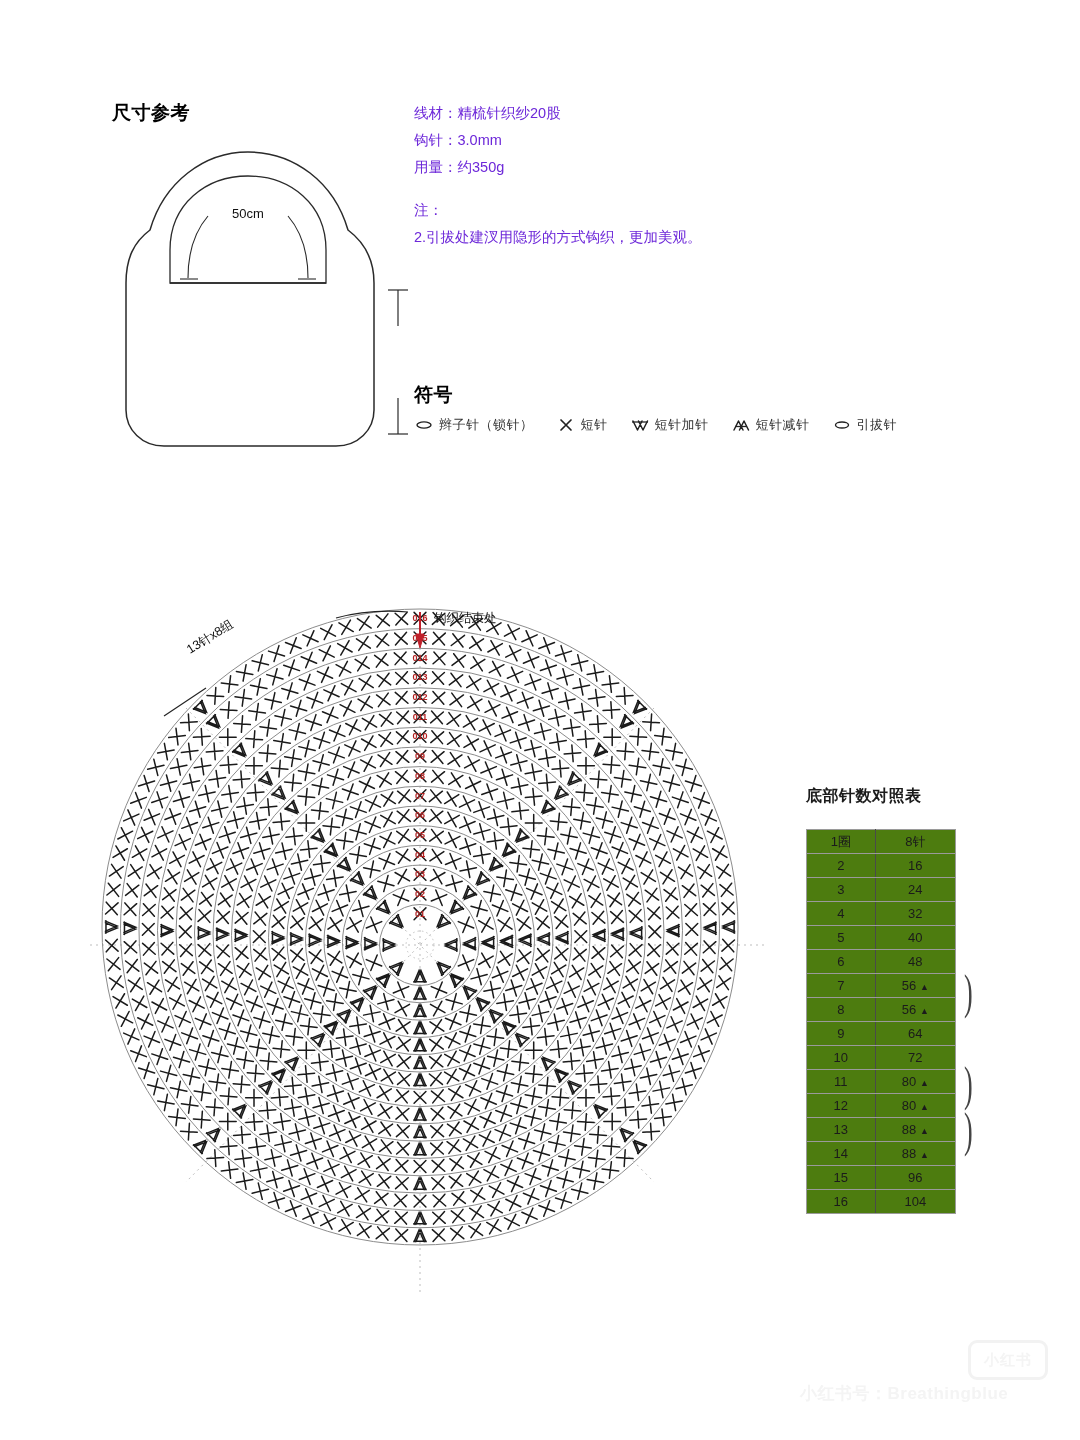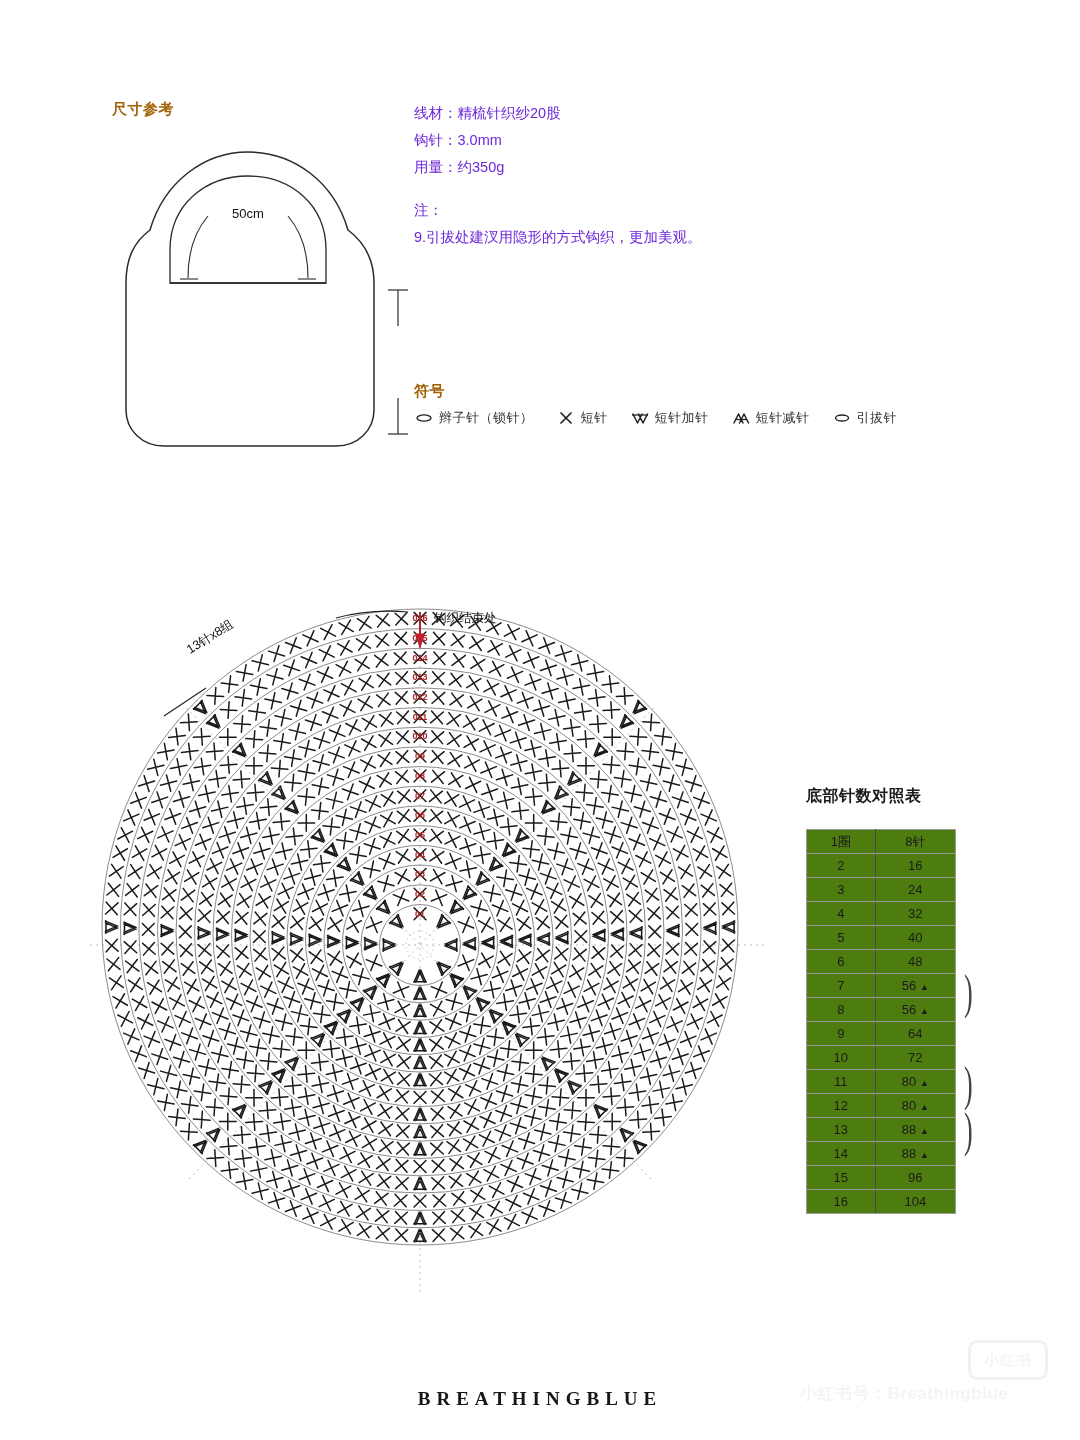--- a/index.html
+++ b/index.html
@@ -13,23 +13,23 @@
     overflow:hidden;
   }
   .page{position:absolute;inset:0;}
 
   
   .abs{position:absolute;}
 
   
   .h-bold{
     font-weight:bold;
-    font-size:15px;
+    font-size:19px;
     letter-spacing:.5px;
-    color:#a16207;
+    color:#000000;
   }
 
   
   #size-ref{left:112px;top:100px;width:300px;height:340px;}
   #size-ref .title{position:absolute;left:0;top:0;}
   #size-ref svg{position:absolute;left:0;top:30px;}
 
   .dim-text{
     font-size:13px;
     fill:#111;
@@ -165,21 +165,21 @@
       <text class="dim-text" x="138" y="343" text-anchor="middle">40cm</text>
     </svg>
   </div>
 
   <div class="abs" id="materials">
     <div class="line">线材：精梳针织纱20股</div>
     <div class="line">钩针：3.0mm</div>
     <div class="line">用量：约350g</div>
     <div class="gap"></div>
     <div class="line">注：</div>
-    <div class="line">9.引拔处建汊用隐形的方式钩织，更加美观。</div>
+    <div class="line">2.引拔处建汊用隐形的方式钩织，更加美观。</div>
   </div>
 
   <div class="abs" id="symbols">
     <div class="title h-bold">符号</div>
     <div class="row">
 
       <div class="item">
         <span class="glyph">
           <svg width="18" height="14" viewBox="0 0 18 14">
               <ellipse cx="9" cy="7" rx="7" ry="3.1" fill="none" stroke="#222" stroke-width="1.4"></ellipse>
@@ -3222,18 +3222,17 @@
           </tbody>
       </table>
       <div id="braces-layer">
           <div class="brace" style="left: 158px; top: 139px; transform: scaleY(1.9); transform-origin: left top;">)</div>
           <div class="brace" style="left: 158px; top: 231px; transform: scaleY(1.9); transform-origin: left top;">)</div>
           <div class="brace" style="left: 158px; top: 277px; transform: scaleY(1.9); transform-origin: left top;">)</div>
         </div>
     </div>
   </div>
 
-  <div class="abs" id="brand">BREATHINGBLUE</div>
 
   <div class="abs" id="wm-badge">小红书</div>
   <div class="abs" id="wm-text">小红书号：Breathingblue</div>
 
 </div>
 
 </body></html>

